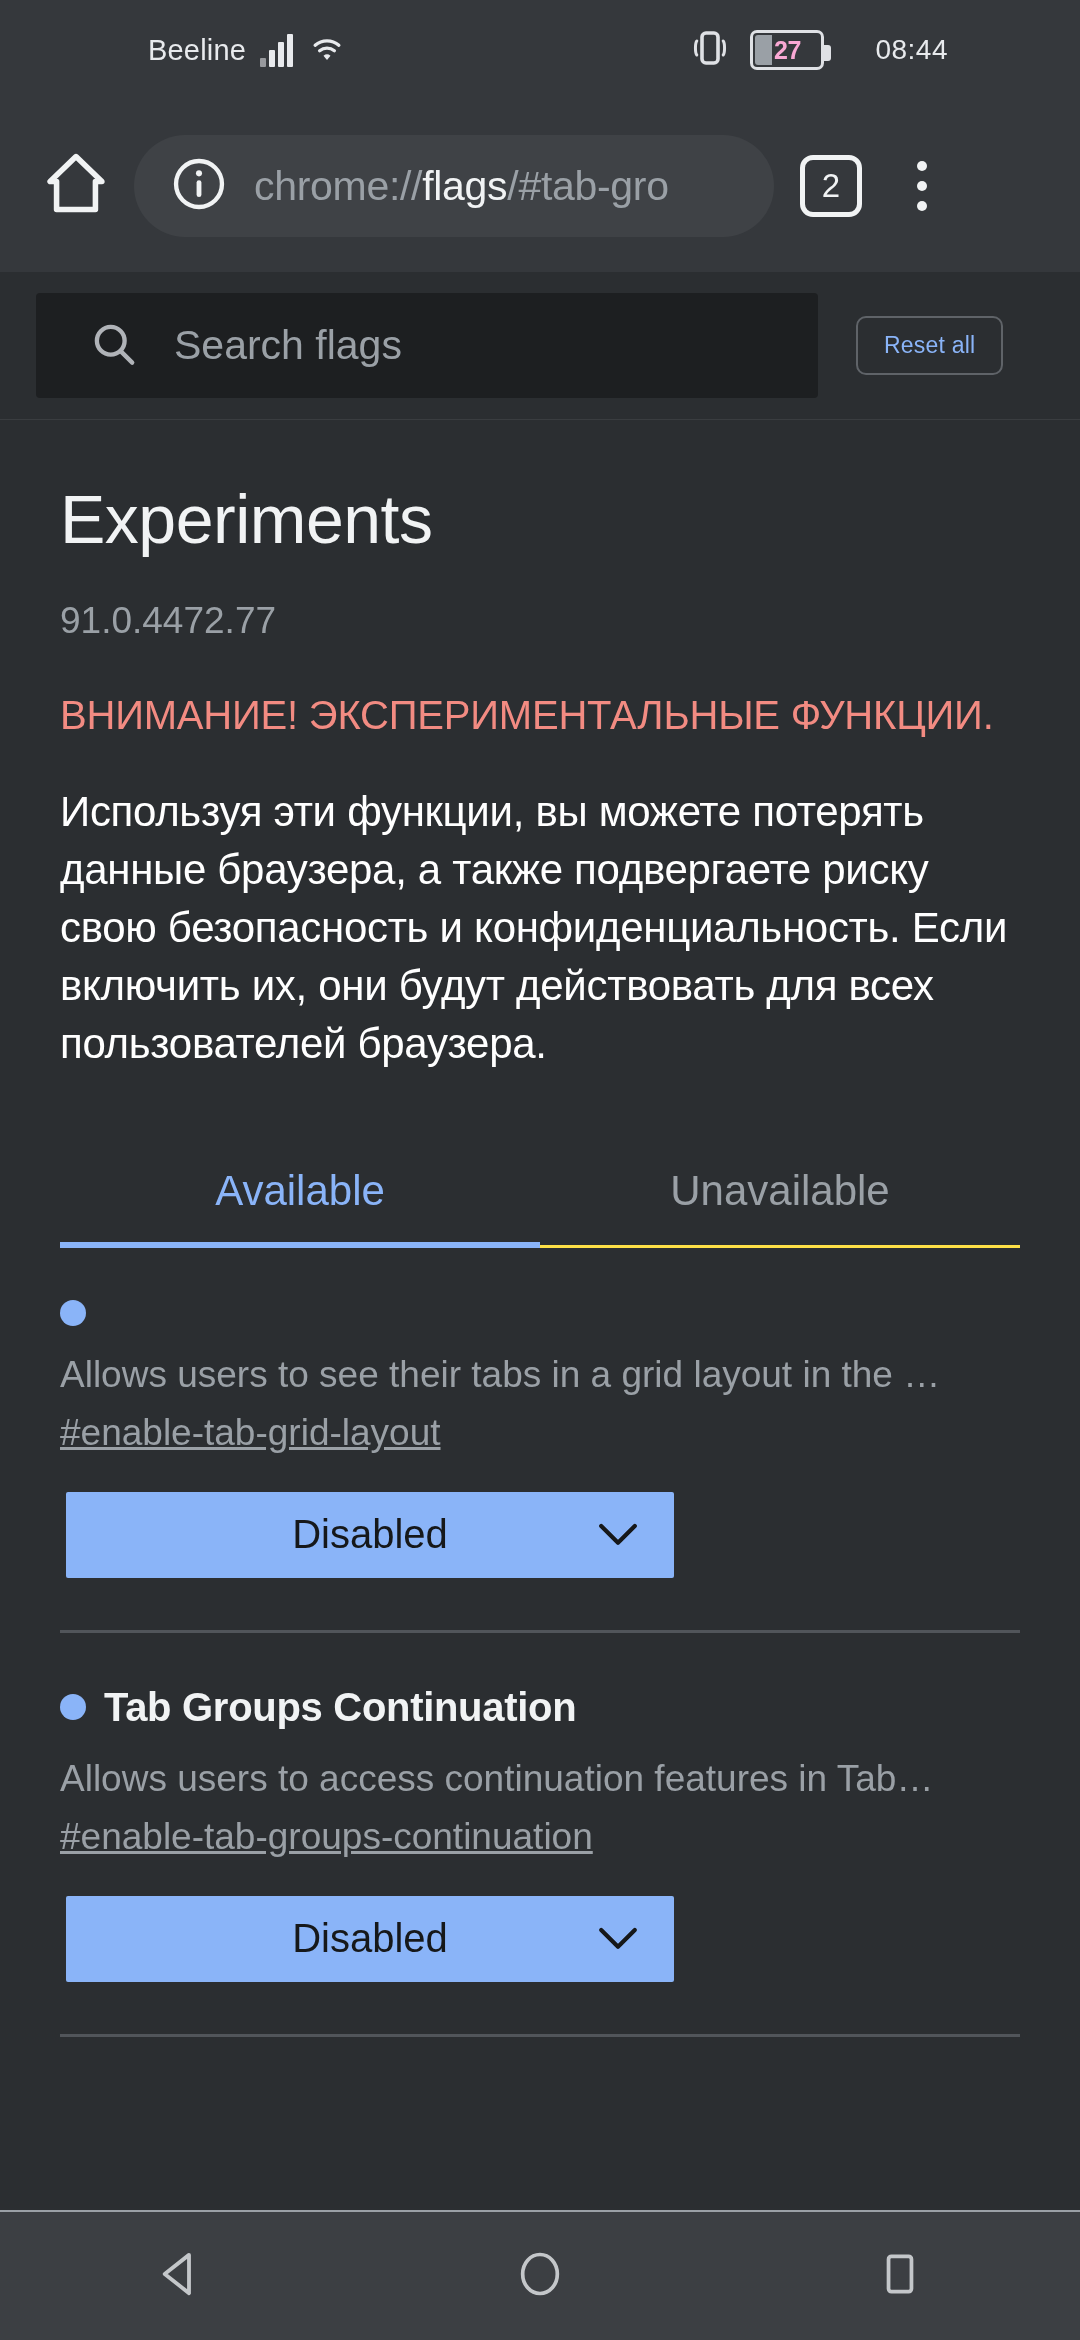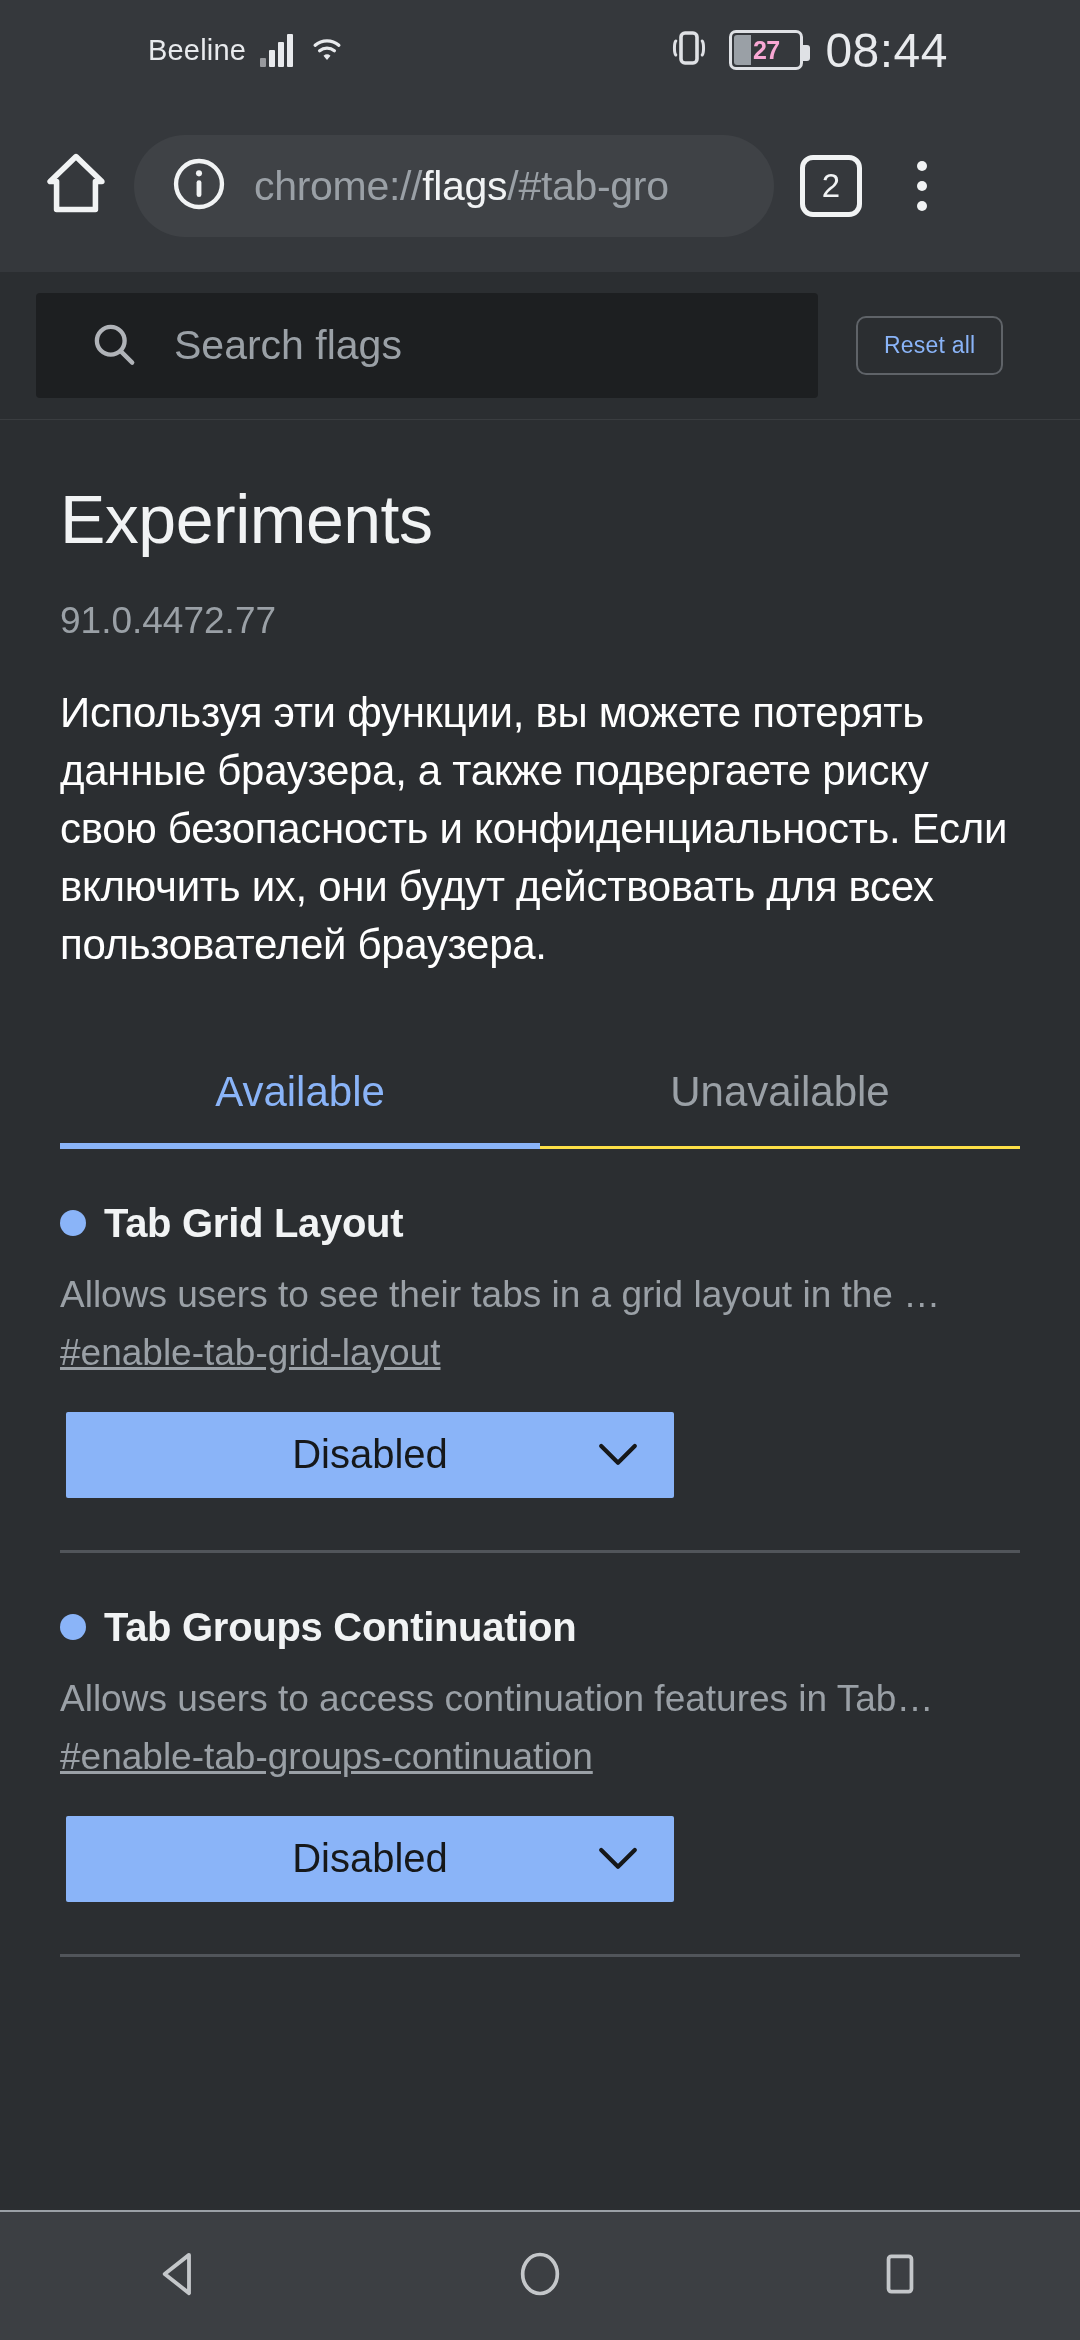--- a/index.html
+++ b/index.html
@@ -45,21 +45,21 @@
     width:7px; height:16px; background:#dfe1e5; border-radius:0 3px 3px 0;
   }
   .battery .fill{
     position:absolute; left:2px; top:2px; bottom:2px; width:17px;
     background:#9aa0a6; border-radius:3px 0 0 3px;
   }
   .battery .pct{
     position:relative; color:#f9a8d4; font-size:25px; font-weight:700;
     letter-spacing:-.5px;
   }
-  .clock{ color:#e8eaed; font-size:48px; letter-spacing:0.5px; }
+  .clock{ color:#e8eaed; font-size:28px; letter-spacing:0.5px;margin-left:29px; }
 
   
   .toolbar{
     position:absolute; top:100px; left:0; width:1080px; height:172px;
     background:#35383c;
     display:flex; align-items:center;
   }
   .home-btn{ margin-left:30px; width:92px; height:92px;
     display:flex;align-items:center;justify-content:center; }
   .omnibox{
@@ -254,32 +254,32 @@
     </span>
     <span class="search-ph">Search flags</span>
   </div>
   <button class="reset-btn">Reset all</button>
 </div>
 
 <div class="content">
   <div class="pad">
     <div class="title">Experiments</div>
     <div class="version">91.0.4472.77</div>
+    <div class="warn">ВНИМАНИЕ! ЭКСПЕРИМЕНТАЛЬНЫЕ ФУНКЦИИ.</div>
     <div class="desc">Используя эти функции, вы можете потерять данные браузера, а также подвергаете риску свою безопасность и конфиденциальность. Если включить их, они будут действовать для всех пользователей браузера.</div>
 
     <div class="tabs">
       <button class="tab active">Available</button>
       <button class="tab">Unavailable</button>
       <span class="tab-underline"></span>
     </div>
 
     <div class="flag">
       <div class="flag-head">
         <span class="dot"></span>
-        <span class="flag-name">Tab Grid Layout</span>
       </div>
       <div class="flag-desc">Allows users to see their tabs in a grid layout in the …</div>
       <a class="flag-link">#enable-tab-grid-layout</a>
       <div class="select">
         <span>Disabled</span>
         <span class="chev">
           <svg width="40" height="26" viewBox="0 0 20 13">
               <path d="M1.6 1.8L10 10.1l8.4-8.3" fill="none" stroke="#16181a" stroke-width="2.1" stroke-linecap="round" stroke-linejoin="round"></path>
             </svg>
         </span>

